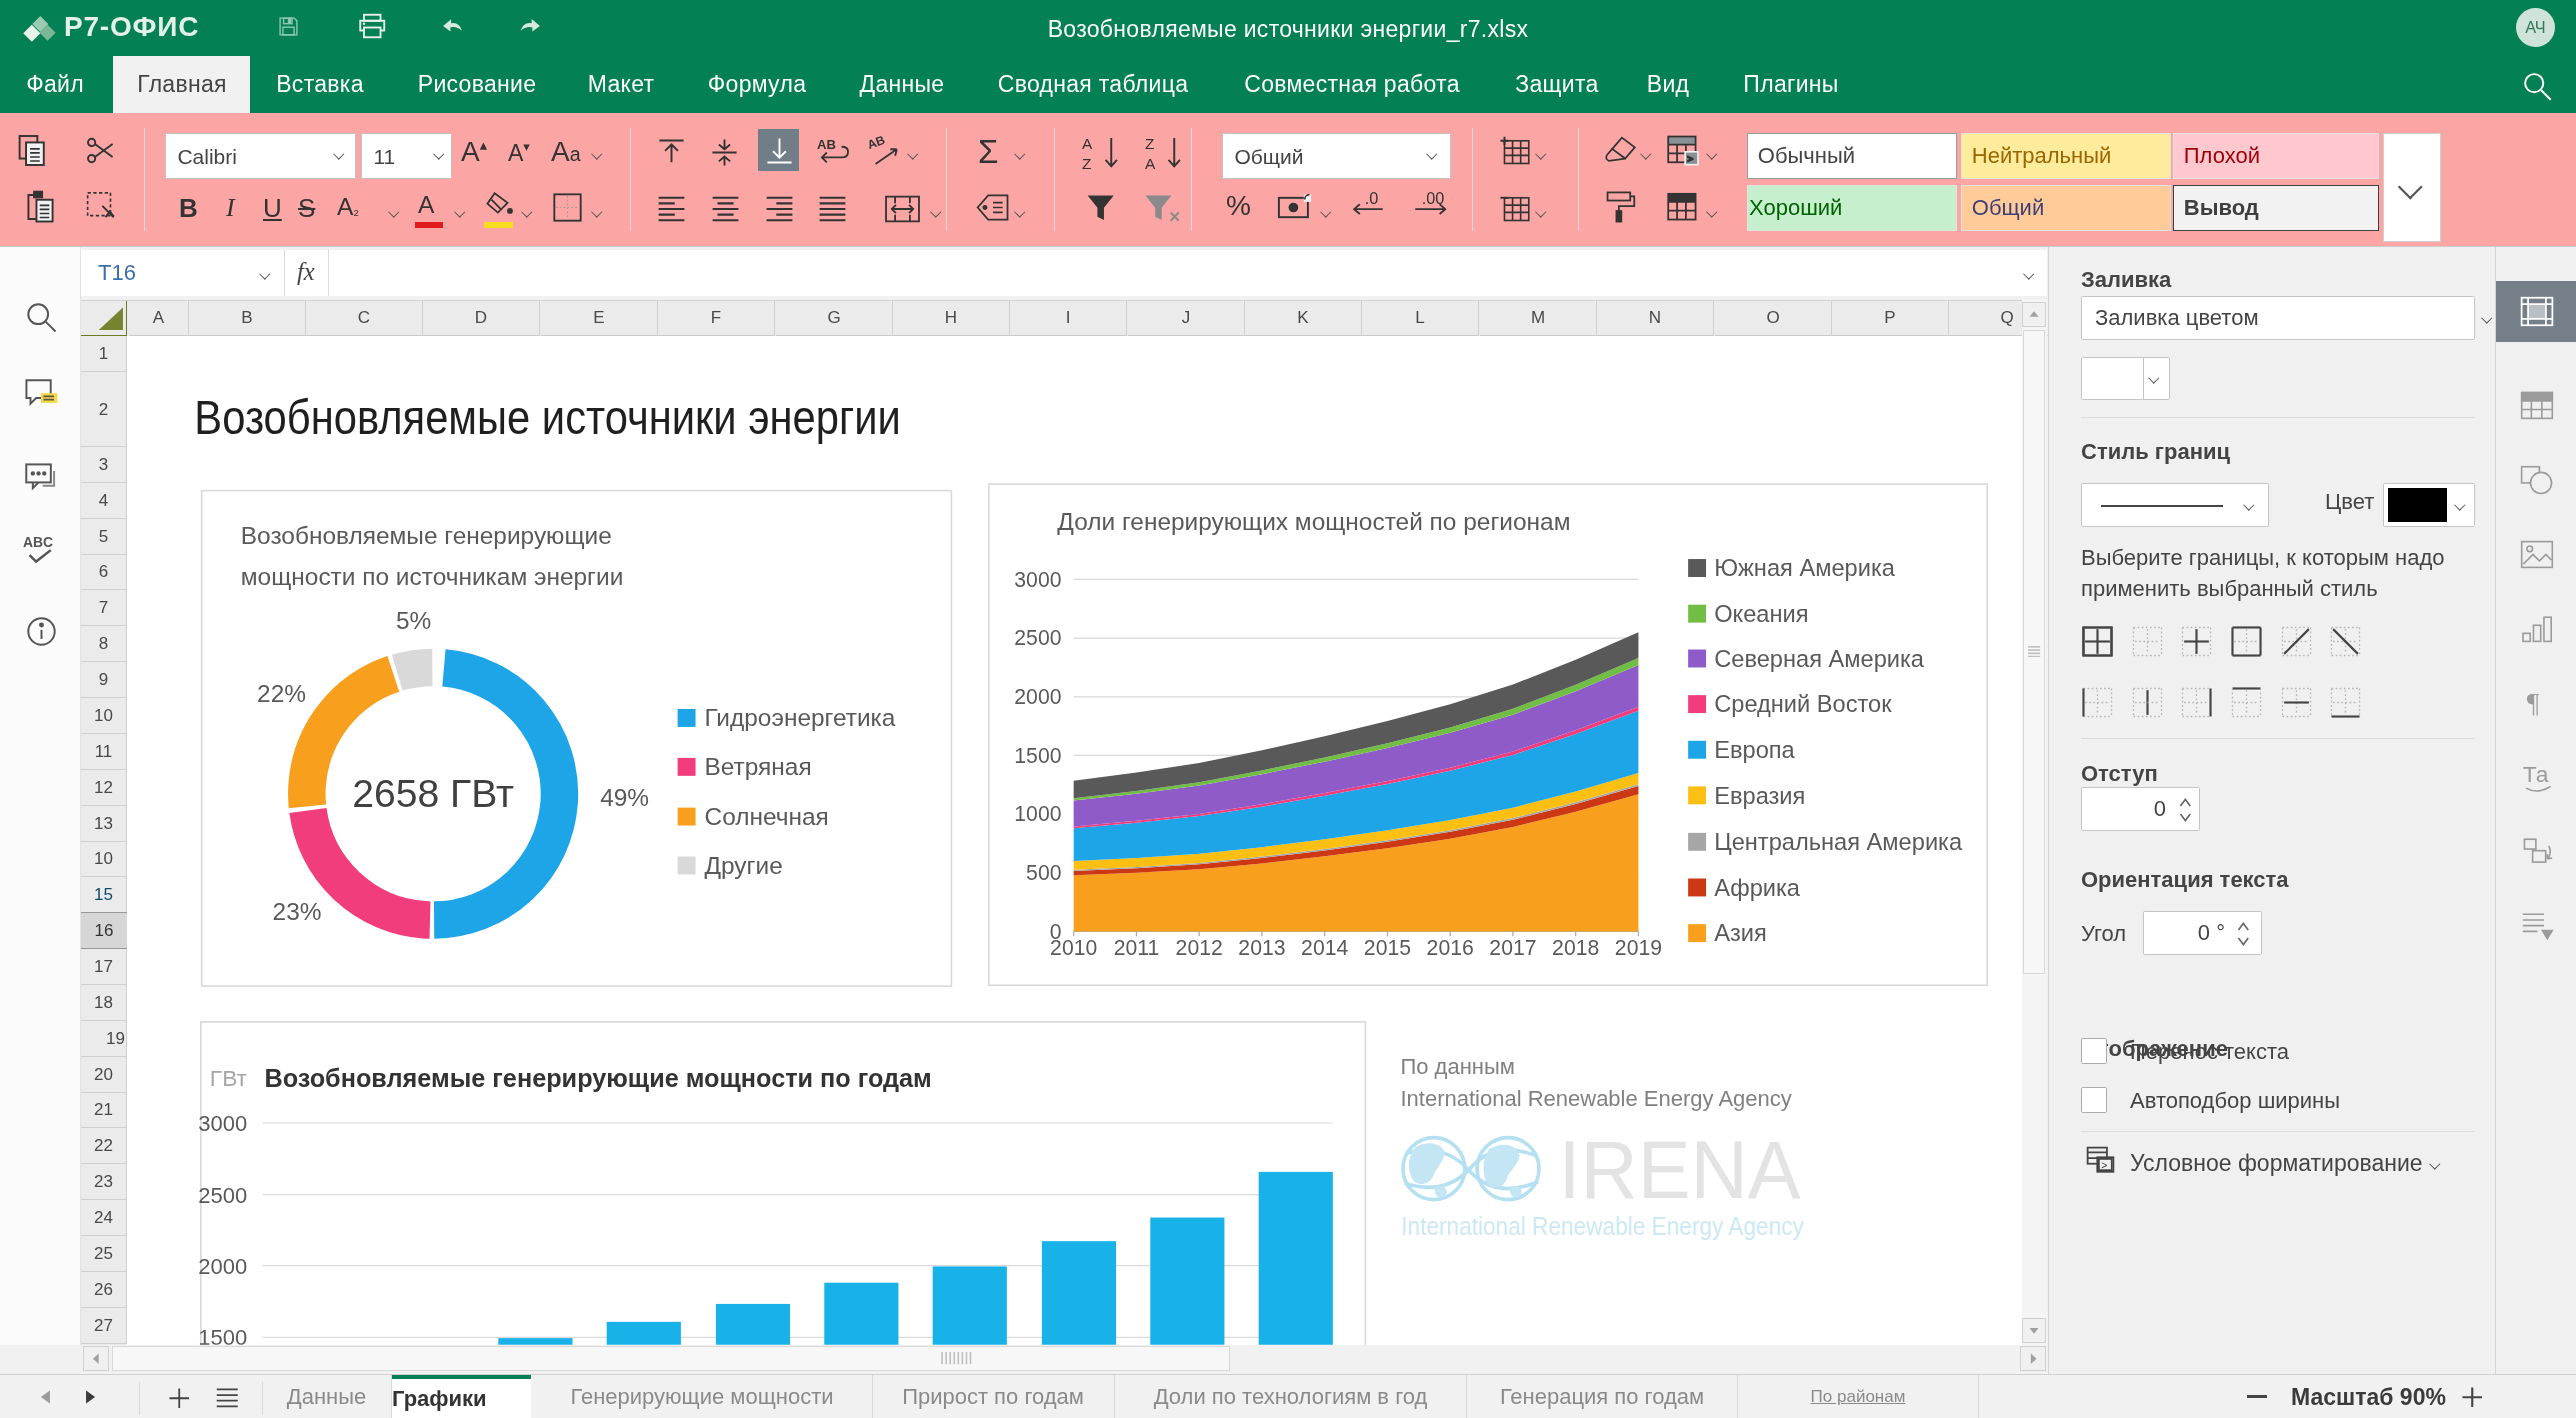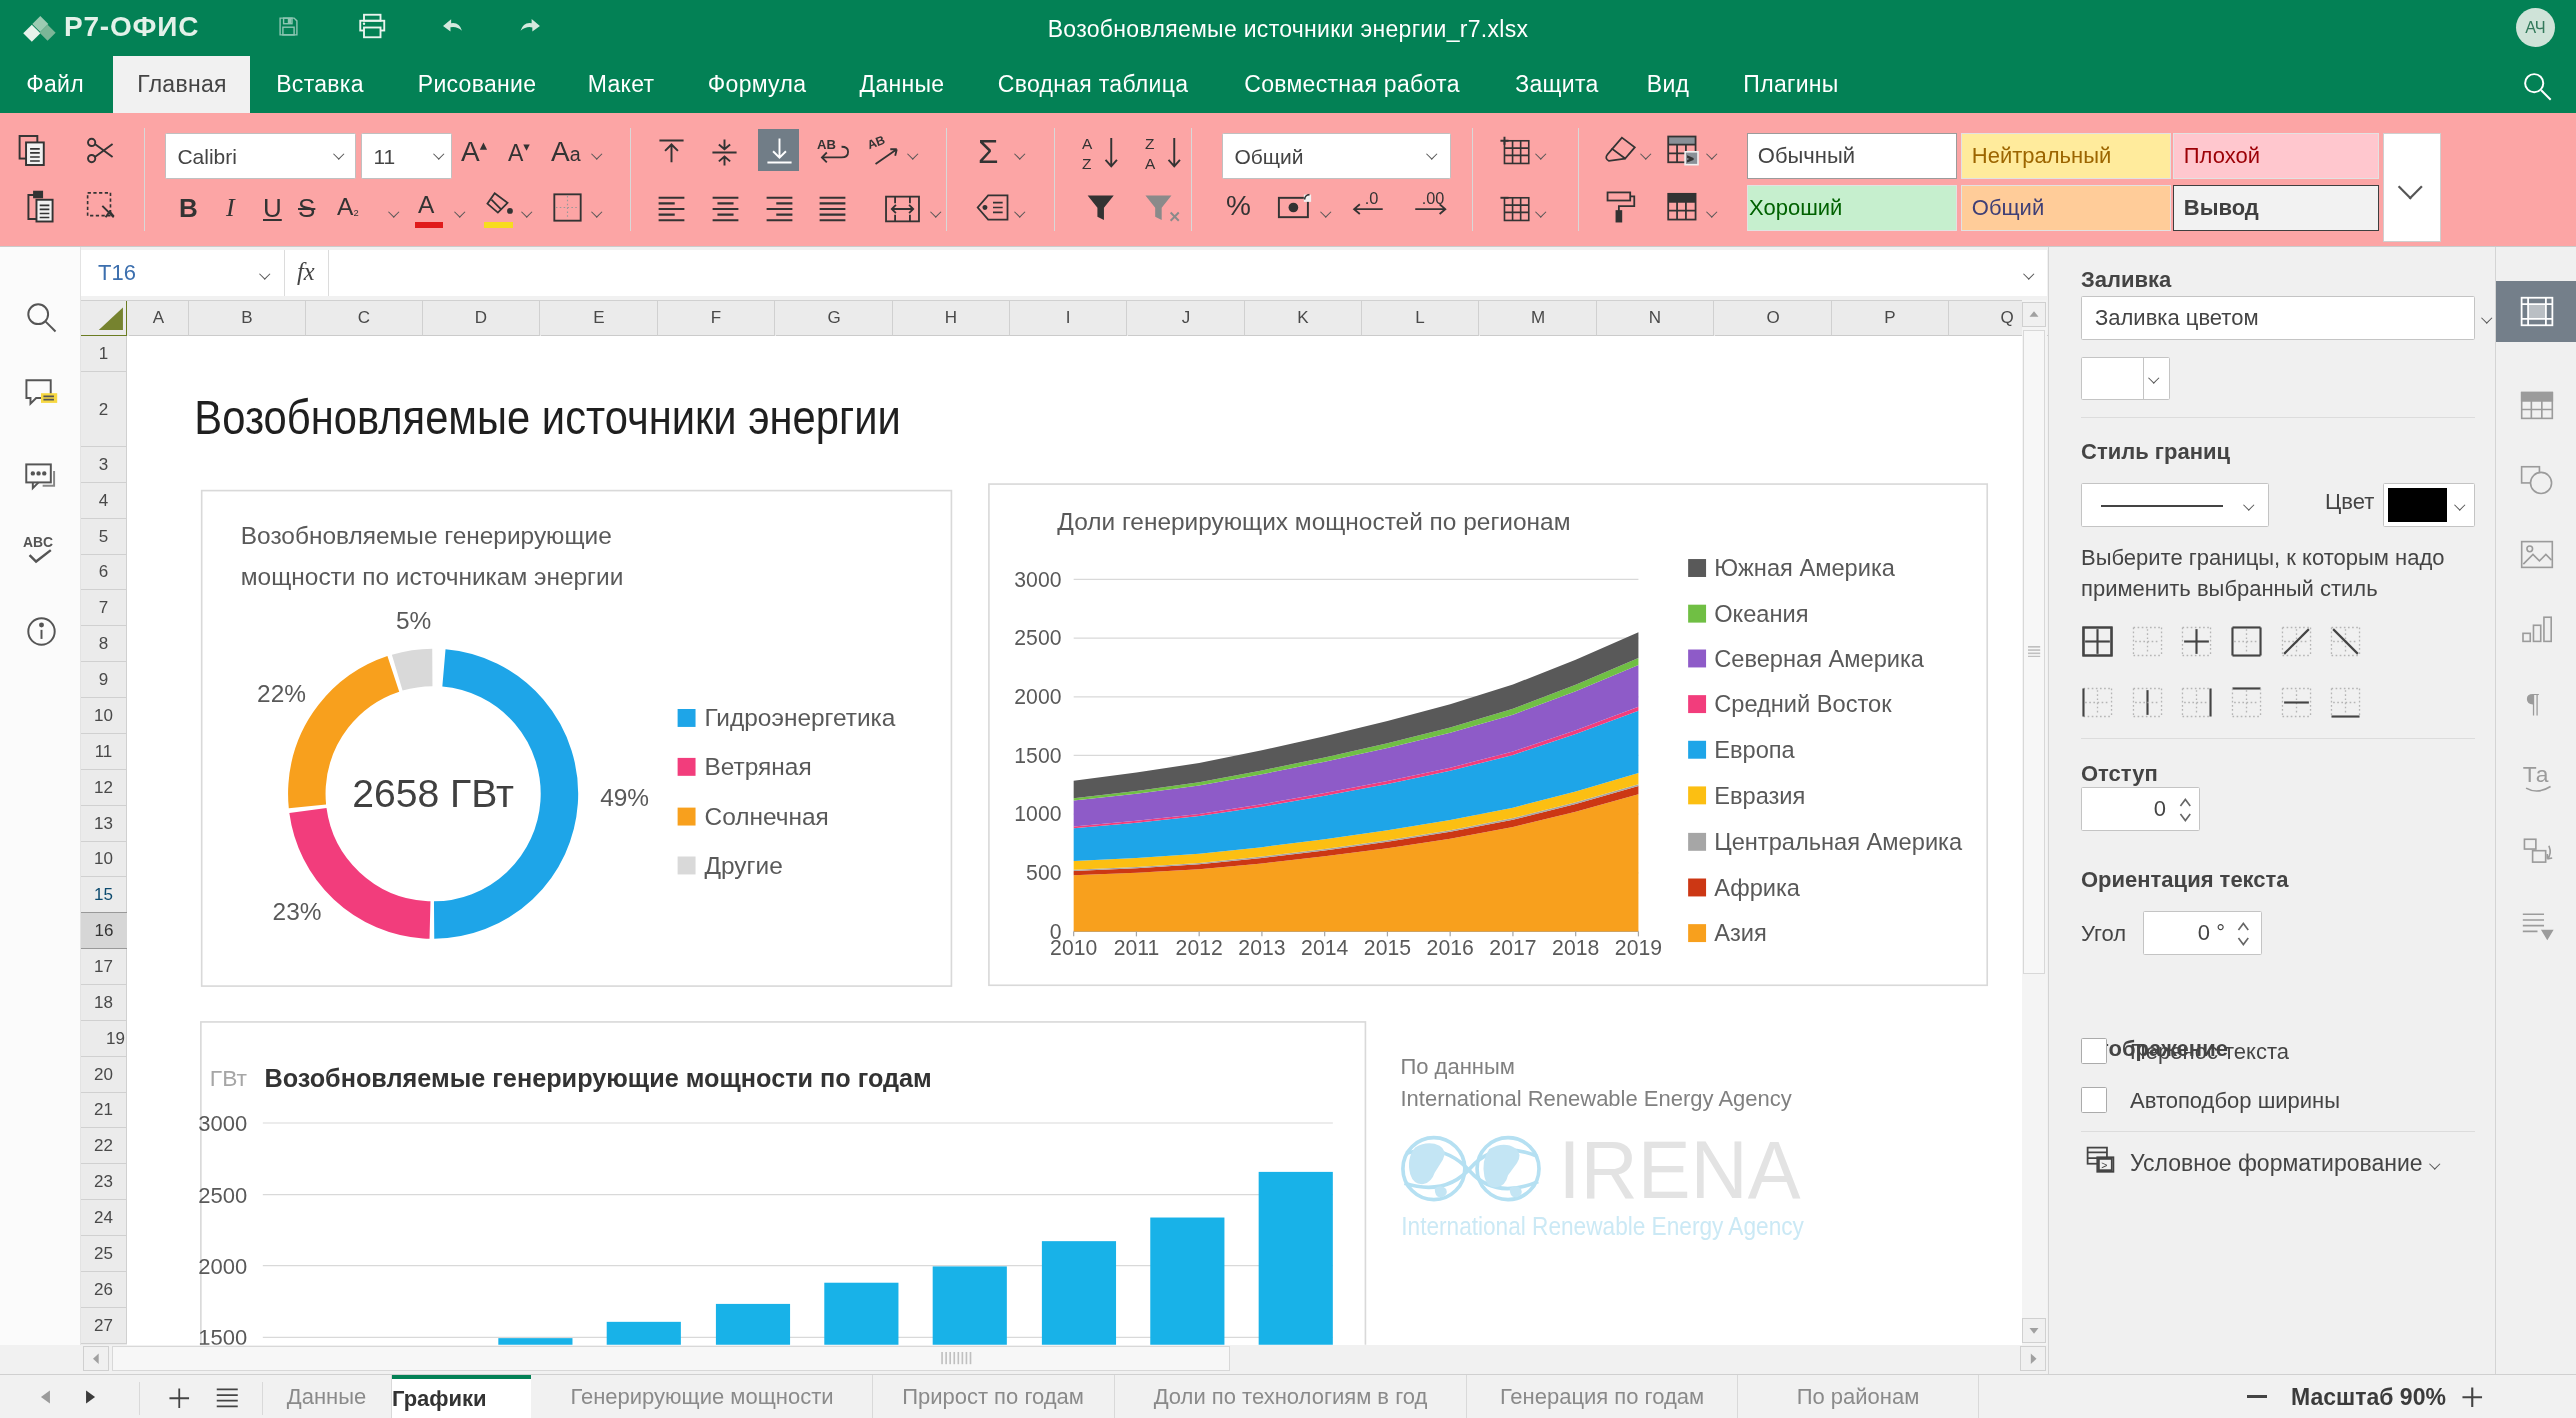--- a/index.html
+++ b/index.html
@@ -664,21 +664,21 @@
 <svg class="a" style="left:215px;top:12.2px;" width="24.5" height="21" fill="none" stroke="#444" stroke-width="2.2" viewBox="0 0 30 26">
         <path d="M2 3 H28 M2 10 H28 M2 17 H28 M2 24 H28"></path>
       </svg>
 <div class="a" style="left:262px;top:6.5px;width:0.8px;height:33px;background:#d9d9d9;"></div>
 <div class="a" style="left:262px;top:0;width:130px;height:44px;border-right:0.8px solid #d9d9d9;font-size:22px;color:#8a8a8a;text-align:center;line-height:44px;">Данные</div>
 <div class="a" style="left:392px;top:0;width:139px;height:44px;background:#fff;border-top:4.1px solid #038155;font-size:22px;font-weight:bold;color:#333;text-align:left;line-height:39px;">Графики</div>
 <div class="a" style="left:532px;top:0;width:341px;height:44px;border-right:0.8px solid #d9d9d9;font-size:22px;color:#8a8a8a;text-align:center;line-height:44px;">Генерирующие мощности</div>
 <div class="a" style="left:872px;top:0;width:243px;height:44px;border-right:0.8px solid #d9d9d9;font-size:22px;color:#8a8a8a;text-align:center;line-height:44px;">Прирост по годам</div>
 <div class="a" style="left:1115px;top:0;width:352px;height:44px;border-right:0.8px solid #d9d9d9;font-size:22px;color:#8a8a8a;text-align:center;line-height:44px;">Доли по технологиям в год</div>
 <div class="a" style="left:1467px;top:0;width:271px;height:44px;border-right:0.8px solid #d9d9d9;font-size:22px;color:#8a8a8a;text-align:center;line-height:44px;">Генерация по годам</div>
-<div class="a" style="left:1738px;top:0;width:241px;height:44px;border-right:0.8px solid #d9d9d9;font-size:22px;color:#8a8a8a;text-align:center;line-height:44px;">По районам</div>
+<div class="a" style="left:1738px;top:0;width:241px;height:44px;border-right:0.8px solid #d9d9d9;font-size:17px;color:#8a8a8a;text-align:center;line-height:44px;text-decoration:underline;">По районам</div>
 <div class="a" style="left:2247px;top:19.6px;width:19.6px;height:3.3px;background:#444;"></div>
 <div class="a" style="left:2291px;top:0;font-size:23px;font-weight:bold;color:#3b3b3b;line-height:44px;">Масштаб 90%</div>
 <svg class="a" style="left:2460px;top:9.8px;" width="24.5" height="24.5" stroke="#444" stroke-width="2.6" viewBox="0 0 30 30">
         <path d="M15 3 V27 M3 15 H27"></path>
       </svg>
 </div>
 <div class="a" style="left:0;top:247px;width:81px;height:1098px;background:#fbfbfb;border-right:0.8px solid #e3e3e3;">
 <svg class="a" style="left:24.5px;top:54px;" width="33" height="33" viewBox="0 0 40 40" fill="none" stroke="#555" stroke-width="2.4">
         <circle cx="16" cy="16" r="12"></circle>
         <path d="M25 25 L37 37"></path>

